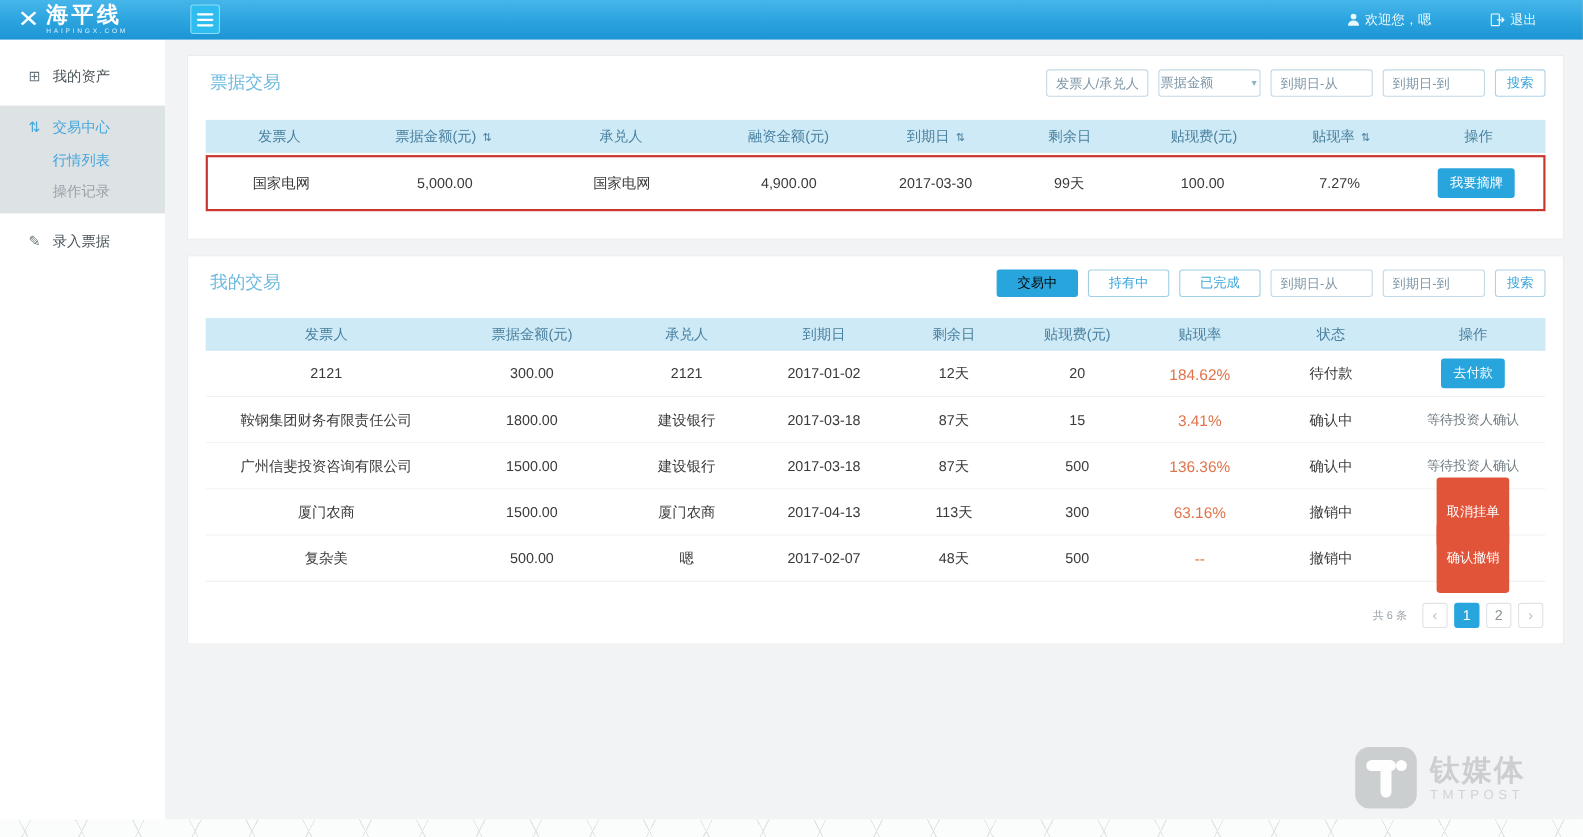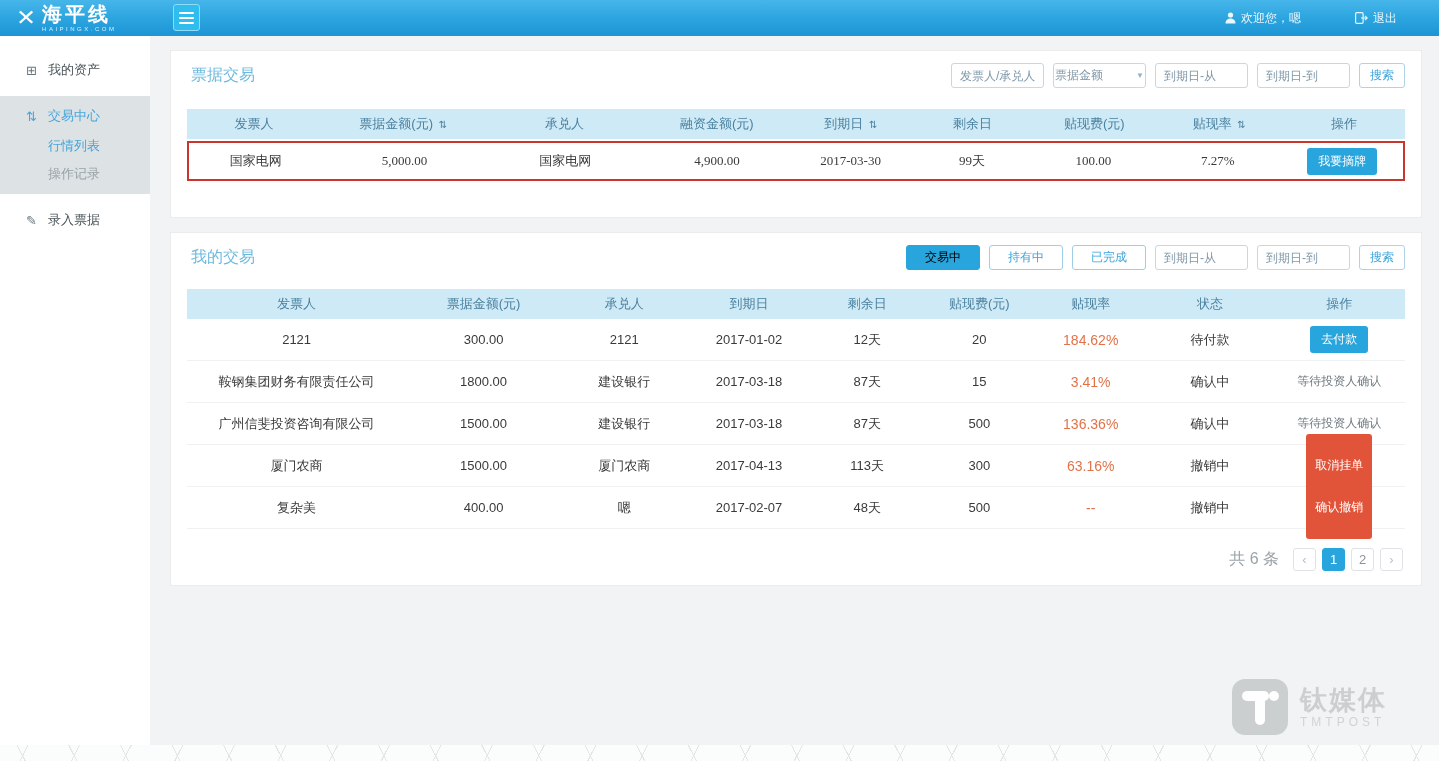--- a/index.html
+++ b/index.html
@@ -60,39 +60,39 @@
 
   
   .tbl { position:absolute; left:16px; right:16px; }
   .tbl-1 { top:58px; }
   .tbl-2 { top:56px; }
   .thead { display:flex; height:30px; align-items:center; background:#cfeaf7; }
   .th { font-size:13px; color:#49809f; text-align:center; }
   .sort { font-size:10px; color:#49809f; margin-left:2px; }
   .trow { display:flex; align-items:center; background:#fff; }
   .td { font-size:13px; color:#3a3a3a; text-align:center; }
-  .row-hl { height:40px; border:2px solid #c9362e; margin-top:2px;font-family:Liberation Serif, serif; }
+  .row-hl { height:51px; border:2px solid #c9362e; margin-top:2px; }
   .mrow { height:42px; border-bottom:1px solid #f0f1f2; }
   .rate { color:#e0734a; font-size:14px;text-align:center; }
   .btn-blue { display:inline-block; background:#29a5de; color:#fff; font-size:12px; padding:5px 11px;
     border:none; border-radius:3px; cursor:pointer; font-family:inherit; }
   .btn-red { display:inline-block; background:#e1543a; color:#fff; font-size:12px; padding:23px 9px;
     border:none; border-radius:3px; cursor:pointer; font-family:inherit; }
   .action-text { font-size:12px; color:#6f7a80; }
 
   
   .c0{width:11%;} .c1{width:13.5%;} .c2{width:13%;} .c3{width:12%;} .c4{width:10%;}
   .c5{width:10%;} .c6{width:10%;} .c7{width:10.5%;} .c8{width:10%;}
   
   .d0{width:18%;} .d1{width:12.7%;} .d2{width:10.4%;} .d3{width:10.1%;} .d4{width:9.3%;}
   .d5{width:9.1%;} .d6{width:9.2%;} .d7{width:10.4%;} .d8{width:10.8%;}
 
   
   .pagination { position:absolute; right:18px; bottom:14px; display:flex; align-items:center; gap:10px; }
-  .pg-total { font-size:16px; color:#9aa3a8; margin-right:4px;margin-left:46px; }
+  .pg-total { font-size:10px; color:#9aa3a8; margin-right:4px;margin-left:46px; }
   .pg-btn { width:23px; height:23px; border:1px solid #dfe3e5; border-radius:3px; background:#fff;
     color:#b7bec2; font-size:13px; display:flex; align-items:center; justify-content:center; cursor:pointer; }
   .pg-btn.num { color:#8b9499; }
   .pg-btn.current { background:#29a5de; border-color:#29a5de; color:#fff; }
   .pg-group { display:flex; gap:6px; }
 
   
   .watermark { position:absolute; right:52px; bottom:26px; display:flex; align-items:center; gap:12px; opacity:.95; }
   .wm-logo { position:relative; width:56px; height:56px; background:#cbcecf; border-radius:13px; }
   .wm-logo .bar { position:absolute; left:10px; top:12px; width:27px; height:10px; background:#fff; border-radius:5px; }
@@ -275,21 +275,21 @@
           <div class="td d3">2017-04-13</div>
           <div class="td d4">113天</div>
           <div class="td d5">300</div>
           <div class="td d6 rate">63.16%</div>
           <div class="td d7">撤销中</div>
           <div class="td d8"><button class="btn-red">取消挂单</button></div>
         </div>
 
         <div class="trow mrow">
           <div class="td d0">复杂美</div>
-          <div class="td d1">400.00</div>
+          <div class="td d1">500.00</div>
           <div class="td d2">嗯</div>
           <div class="td d3">2017-02-07</div>
           <div class="td d4">48天</div>
           <div class="td d5">500</div>
           <div class="td d6 rate">--</div>
           <div class="td d7">撤销中</div>
           <div class="td d8"><button class="btn-red">确认撤销</button></div>
         </div>
       </div>
 

